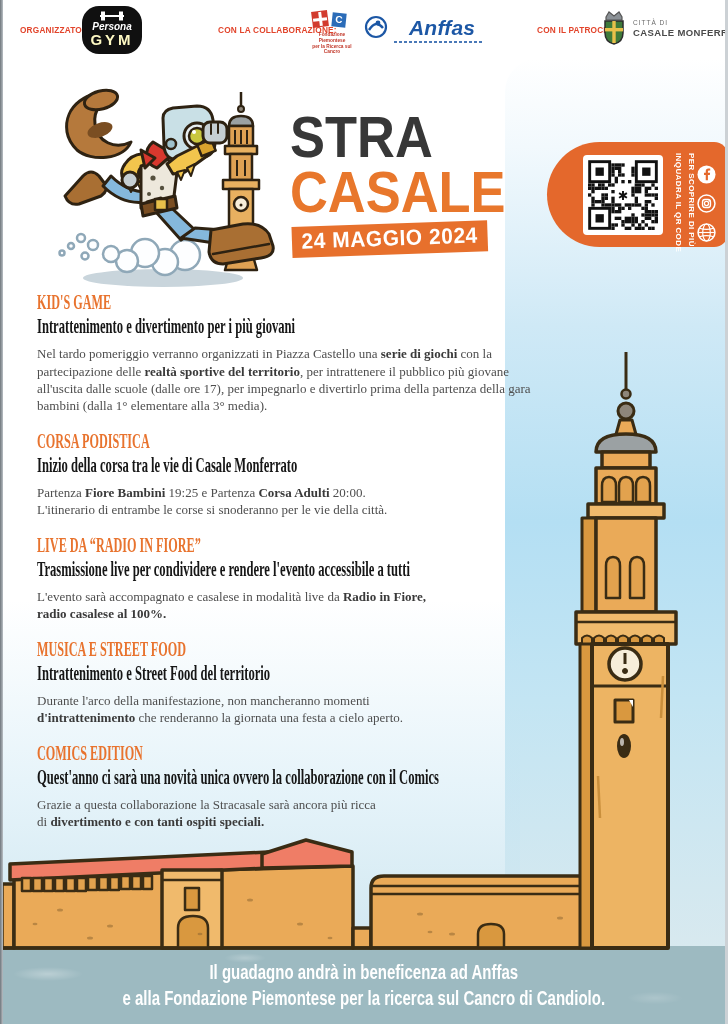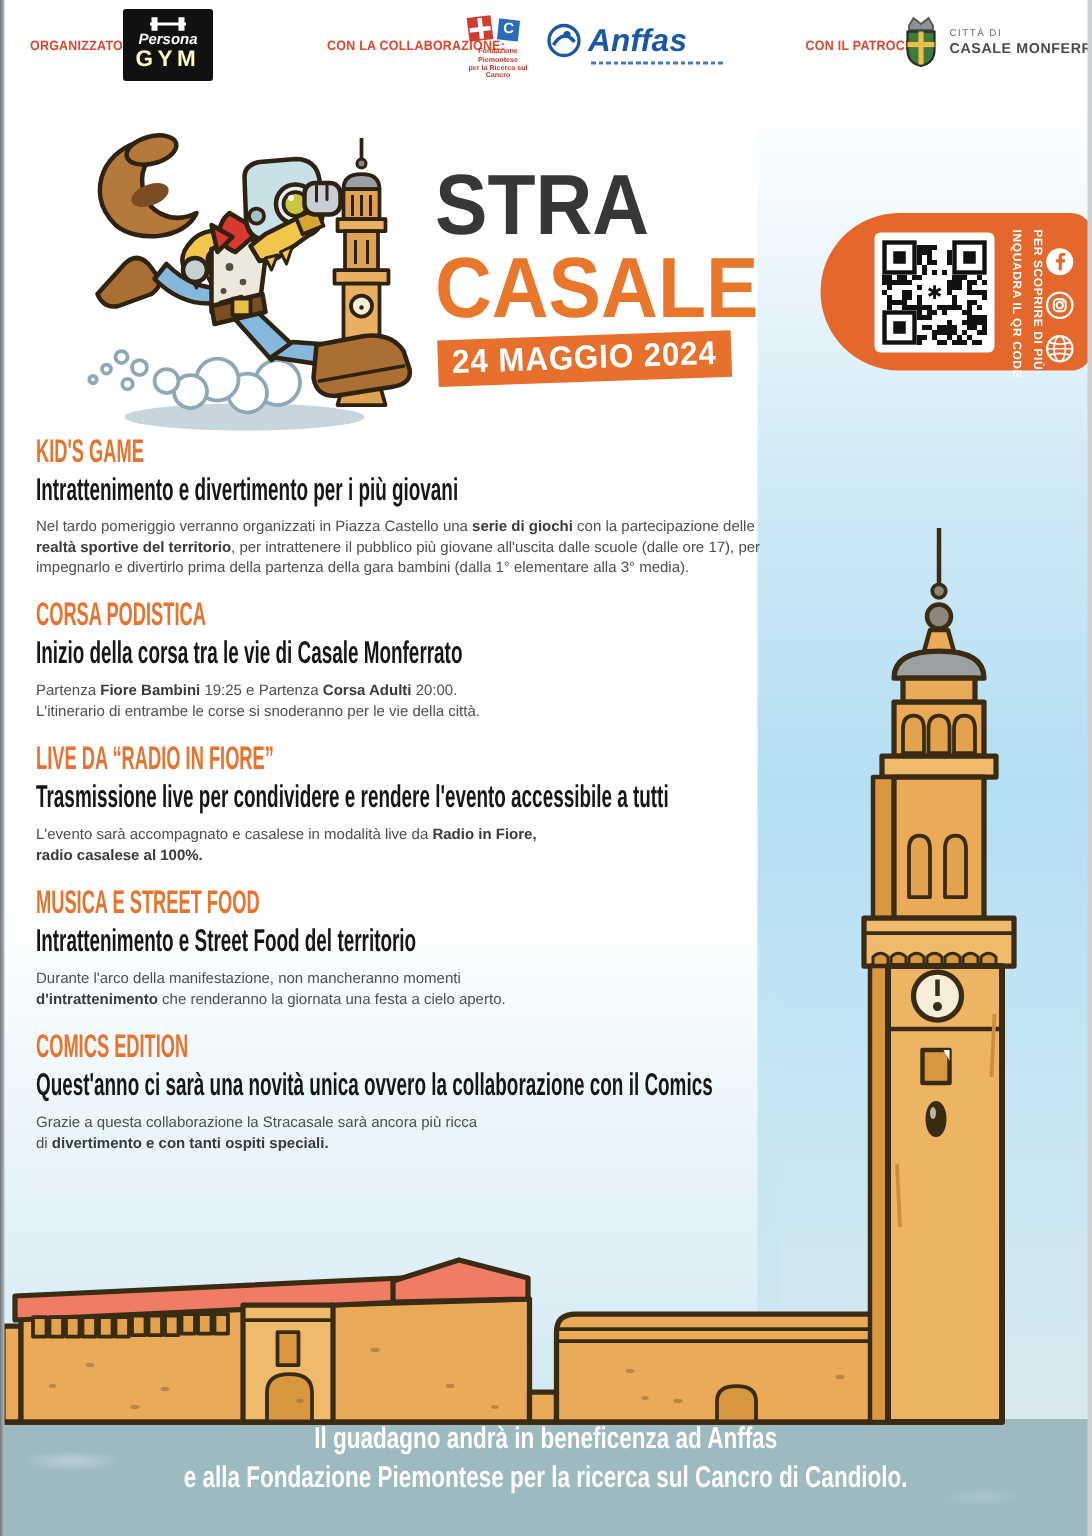--- a/index.html
+++ b/index.html
@@ -16,34 +16,34 @@
 
   
   .edge{position:absolute;top:0;height:100%;z-index:40;}
   .edge-l{left:0;width:3px;background:linear-gradient(90deg,#6f767c,#b9bfc4);}
   .edge-r{right:0;width:3px;background:#ccd1d5;}
 
   
   .hdr{position:absolute;left:0;top:0;width:728px;height:60px;z-index:10;}
   .hdr-label{position:absolute;font-size:9px;font-weight:700;color:#e2442b;letter-spacing:.2px;
     white-space:nowrap;transform:scaleX(.92);transform-origin:left center;}
-  .logo-gym{position:absolute;left:82px;top:6px;width:60px;height:48px;background:#101010;border-radius:2px;
+  .logo-gym{position:absolute;left:82px;top:6px;width:60px;height:48px;background:#101010;border-radius:17px;
     display:flex;flex-direction:column;align-items:center;justify-content:center;gap:0;}
   .logo-gym .p-line{color:#fff;font-size:10px;font-weight:700;font-style:italic;line-height:1;margin-top:1px;}
   .logo-gym .g-line{color:#fef9c3;font-size:15px;font-weight:800;letter-spacing:3px;line-height:1.1;}
   .logo-fpc{position:absolute;left:306px;top:10px;width:52px;text-align:center;}
   .fpc-tiles{position:relative;height:22px;}
   .fpc-red{position:absolute;left:6px;top:1px;width:16px;height:16px;background:#d23b2e;transform:rotate(-7deg);}
   .fpc-red:before,.fpc-red:after{content:"";position:absolute;background:#fff;}
   .fpc-red:before{left:6.5px;top:1px;width:3px;height:14px;}
   .fpc-red:after{left:1px;top:6.5px;width:14px;height:3px;}
   .fpc-blue{position:absolute;left:26px;top:3px;width:14px;height:14px;background:#2b6cb8;transform:rotate(6deg);
     color:#fff;font-size:10px;font-weight:800;line-height:14px;text-align:center;}
   .fpc-cap{font-size:5px;line-height:1.15;color:#c2382a;transform:scale(.95);font-weight:700;}
-  .logo-anffas{position:absolute;left:364px;top:15px;display:flex;align-items:center;gap:4px;}
+  .logo-anffas{position:absolute;left:364px;top:15px;display:flex;align-items:center;gap:21px;}
   .anffas-name{font-size:21px;font-weight:800;font-style:italic;color:#1c57a5;letter-spacing:.2px;line-height:1;}
   .anffas-sub{position:absolute;left:30px;top:26px;width:88px;height:2px;
     background:repeating-linear-gradient(90deg,#1c57a5 0 3px,transparent 3px 5px);opacity:.8;}
   .crest{position:absolute;left:601px;top:9px;}
   .city-txt{position:absolute;left:633px;top:19px;color:#4a4a4a;}
   .city-line1{font-size:6.5px;letter-spacing:1px;color:#6a6a6a;}
   .city-line2{font-size:9.5px;font-weight:700;letter-spacing:.4px;margin-top:1px;white-space:nowrap;}
 
   
   .title{position:absolute;left:290px;top:110px;z-index:10;line-height:1;}
@@ -61,40 +61,40 @@
   .qr-box{position:absolute;left:36px;top:13px;width:80px;height:80px;background:#fff;border-radius:4px;padding:5px;}
   .qr-box svg{width:100%;height:100%;display:block;}
   .qr-caption{position:absolute;left:124px;top:11px;height:86px;writing-mode:vertical-lr;
     font-size:8px;font-weight:700;color:#fff;letter-spacing:.4px;line-height:1.7;white-space:nowrap;}
   .qr-caption span{display:block;}
   .socials{position:absolute;left:150px;top:23px;display:flex;flex-direction:column;gap:10px;}
   .soc{width:19px;height:19px;}
 
   
   .sections{position:absolute;left:20px;top:290px;width:505px;z-index:10;}
-  .sec{margin:0 0 14px 4px;}
+  .sec{margin:0 0 14px 17px;font-family:Liberation Serif, serif;}
   .sec-h{margin:0;font-size:21px;font-weight:800;color:#e8732e;line-height:1.05;
     transform:scale(.58,1.04);transform-origin:left top;white-space:nowrap;}
   .sec-sub{margin:3px 0 7px 0;font-size:21px;font-weight:800;color:#161616;line-height:1.1;
     transform:scaleX(.6);transform-origin:left top;white-space:nowrap;}
-  .sec-body{margin:0;font-size:10px;color:#4e4e4e;line-height:1.34;width:505px;white-space:pre-line;}
+  .sec-body{margin:0;font-size:13px;color:#4e4e4e;line-height:1.34;width:505px;white-space:pre-line;}
   .sec-body .b{font-weight:700;color:#3a3a3a;}
 
   
   .runner{position:absolute;left:45px;top:80px;z-index:8;}
   .wall{position:absolute;left:0;top:838px;z-index:3;}
   .tower{position:absolute;left:556px;top:346px;z-index:4;}
 
   
   .footer{position:absolute;left:0;top:946px;width:728px;height:78px;background:#9dbac1;z-index:1;
     background-image:
       radial-gradient(50px 10px at 48px 28px,rgba(255,255,255,.30),transparent 70%),
       radial-gradient(30px 7px at 245px 12px,rgba(255,255,255,.22),transparent 70%),
       radial-gradient(40px 9px at 655px 52px,rgba(255,255,255,.16),transparent 70%);
-    display:flex;flex-direction:column;align-items:center;text-align:center;}
+    display:flex;flex-direction:column;align-items:center;padding-top:13px;text-align:center;}
   .f-line{color:#fff;font-size:20px;font-weight:800;line-height:26px;white-space:nowrap;
     transform:scaleX(.75);transform-origin:center top;}
 </style>
 </head>
 <body>
 
 <div class="poster">
 
   <div class="sky-col"></div>
   <div class="sky-left"></div>

